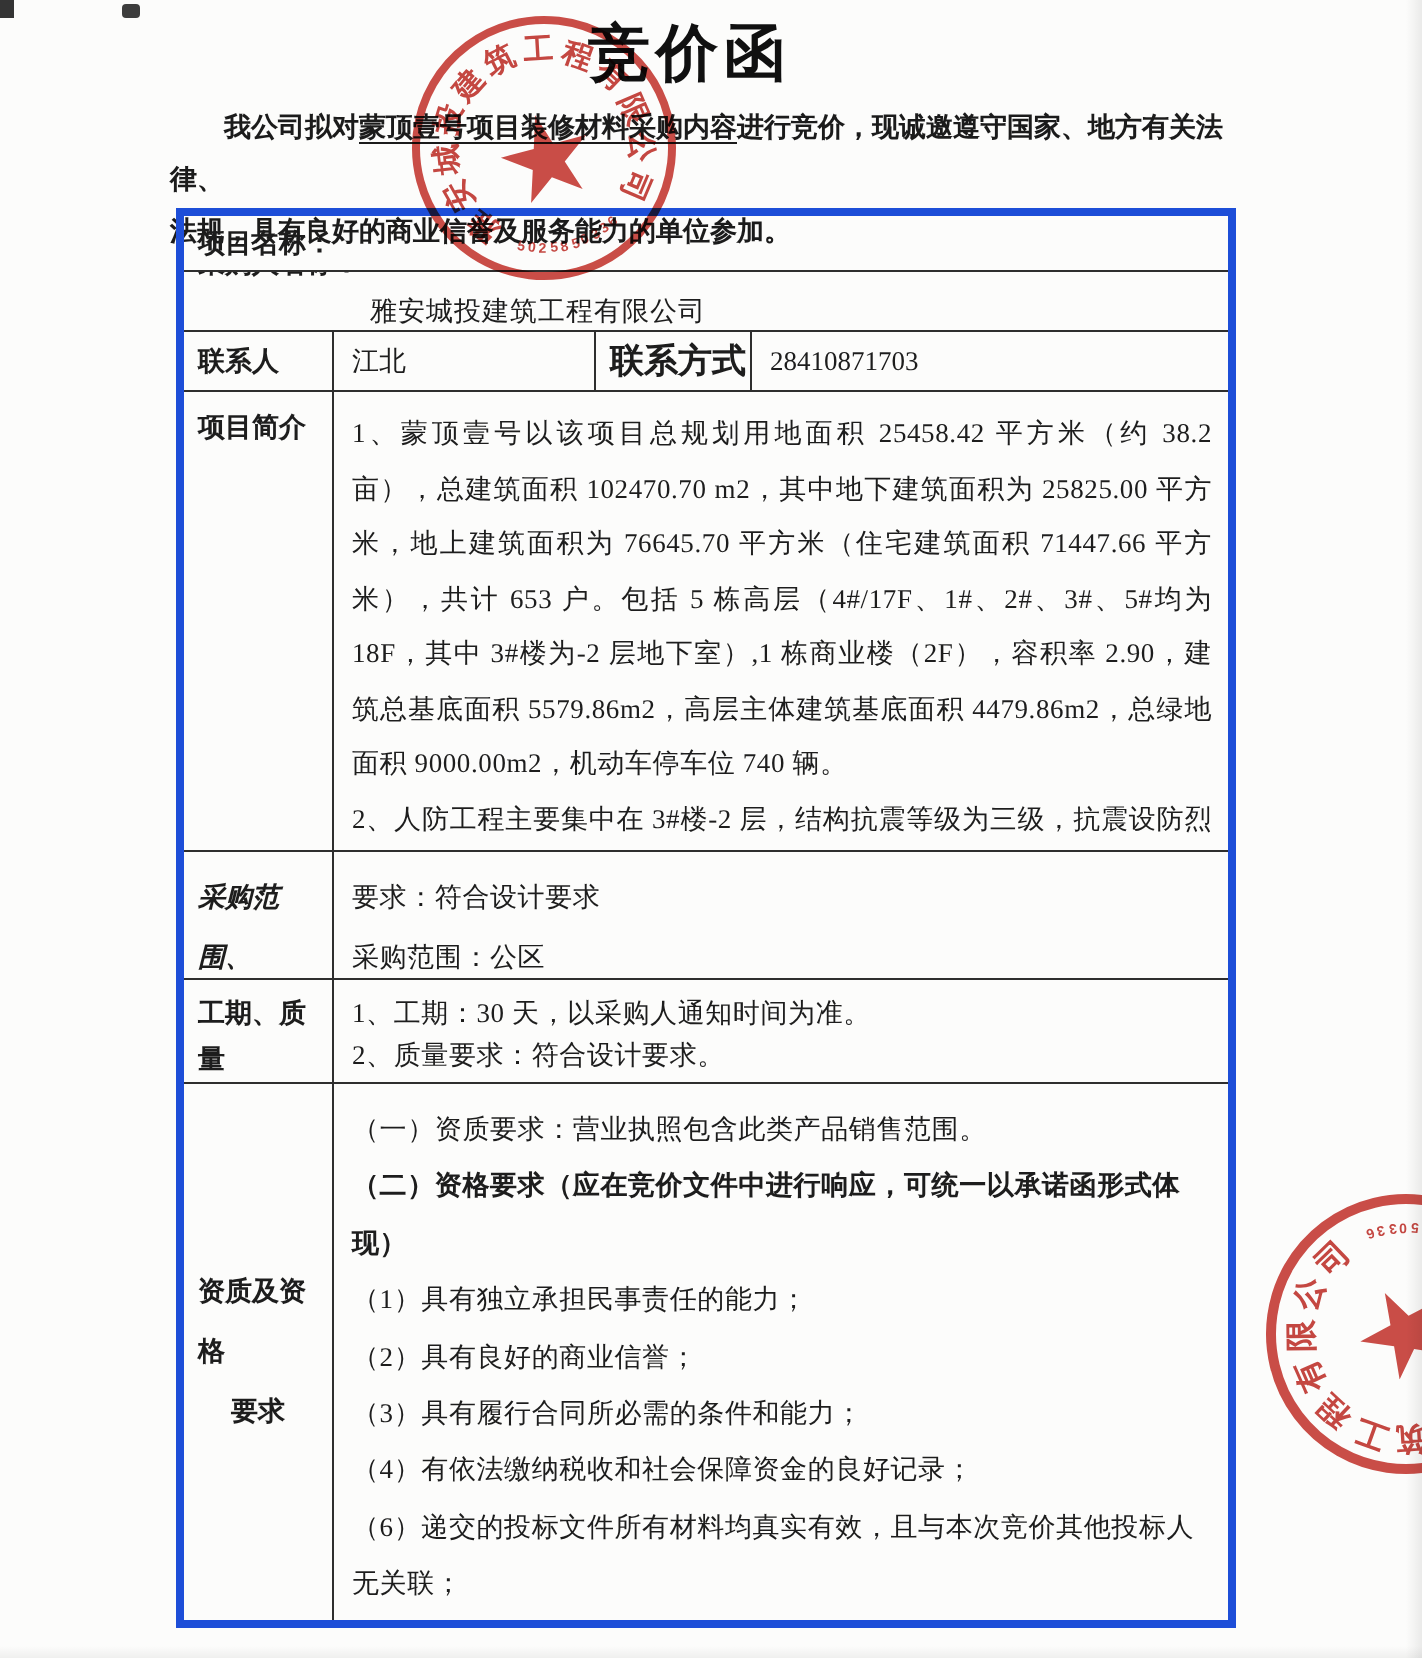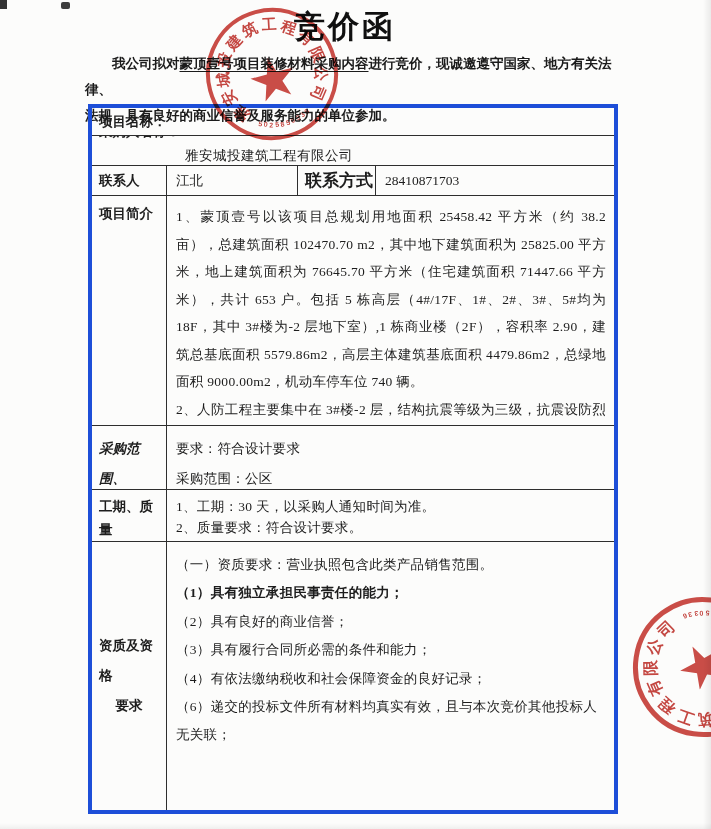--- a/index.html
+++ b/index.html
@@ -135,20 +135,21 @@
       </div>
     </div>
 
     <div class="row r7">
       <div class="lbl">
         <div>资质及资格</div>
         <div class="center">要求</div>
       </div>
       <div class="val">
         <div class="q-item">（一）资质要求：营业执照包含此类产品销售范围。</div>
+        <div class="q-item">（二）资格要求（应在竞价文件中进行响应，可统一以承诺函形式体现）</div>
         <div class="q-item">（1）具有独立承担民事责任的能力；</div>
         <div class="q-item">（2）具有良好的商业信誉；</div>
         <div class="q-item">（3）具有履行合同所必需的条件和能力；</div>
         <div class="q-item">（4）有依法缴纳税收和社会保障资金的良好记录；</div>
         <div class="q-item">（6）递交的投标文件所有材料均真实有效，且与本次竞价其他投标人无关联；</div>
 
       </div>
     </div>
 
   </div>

